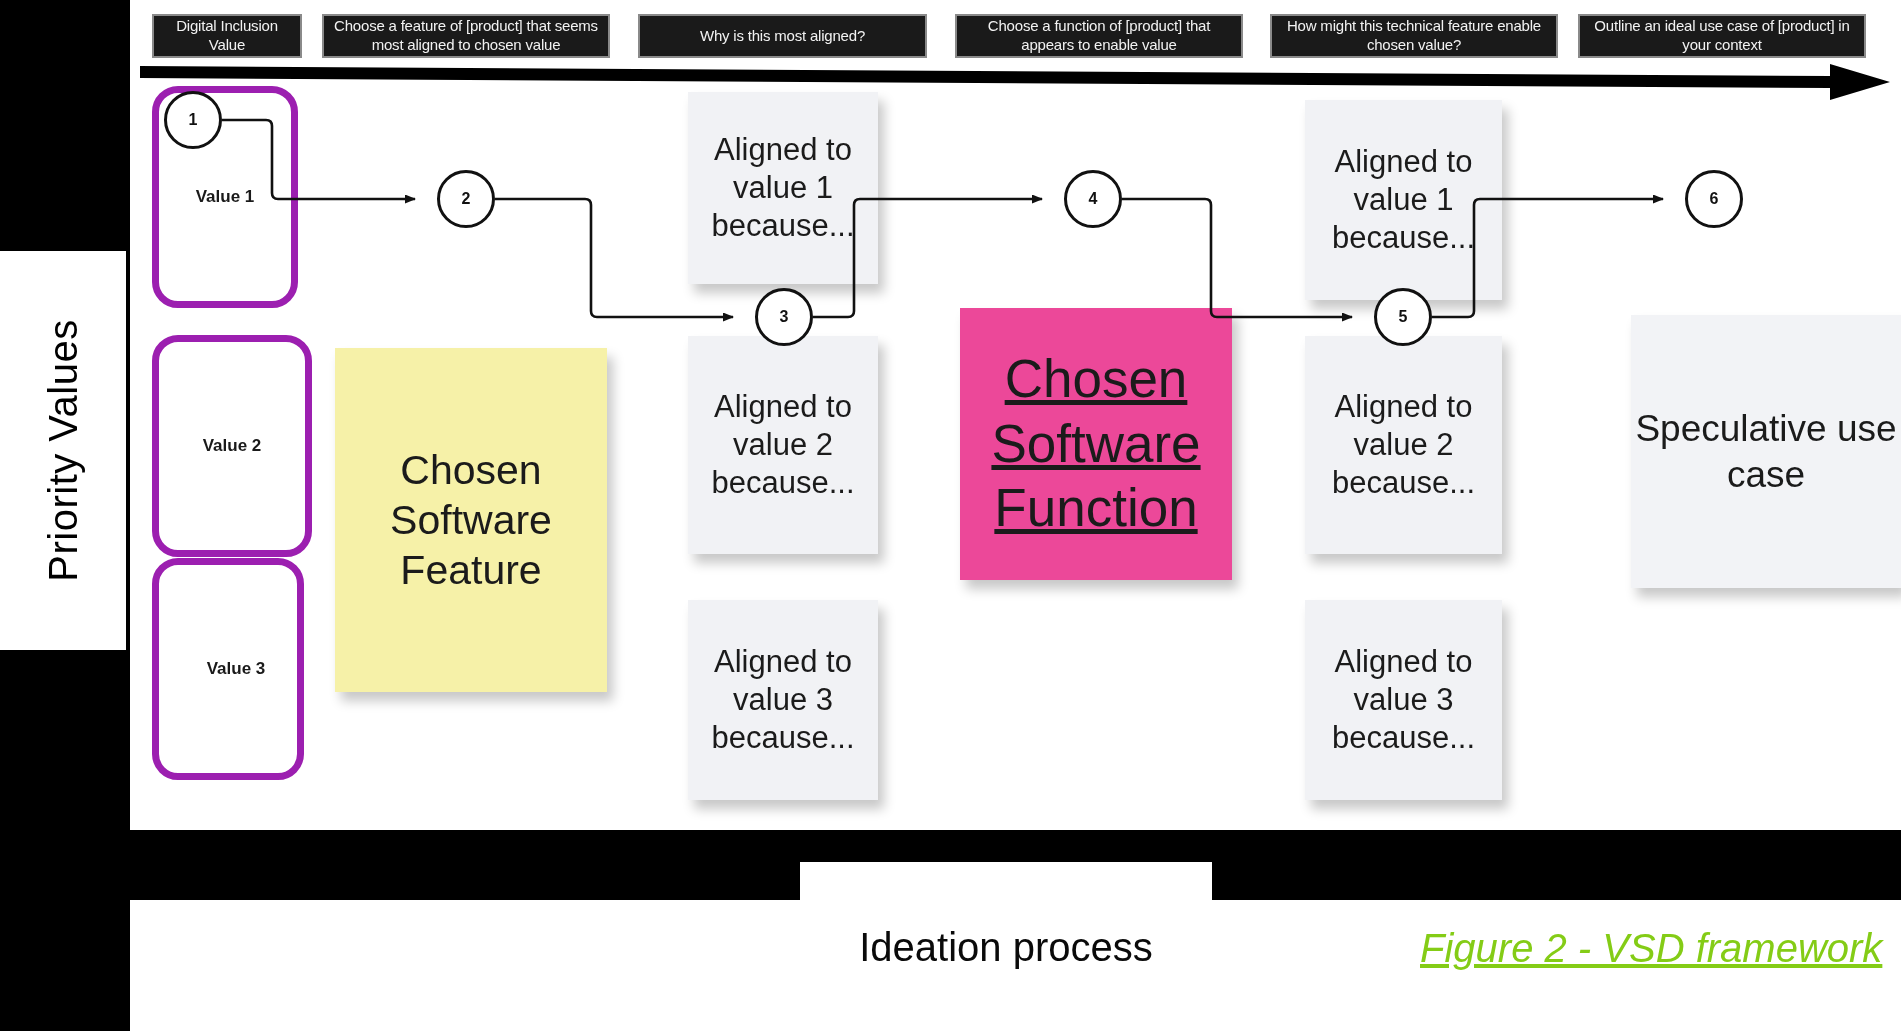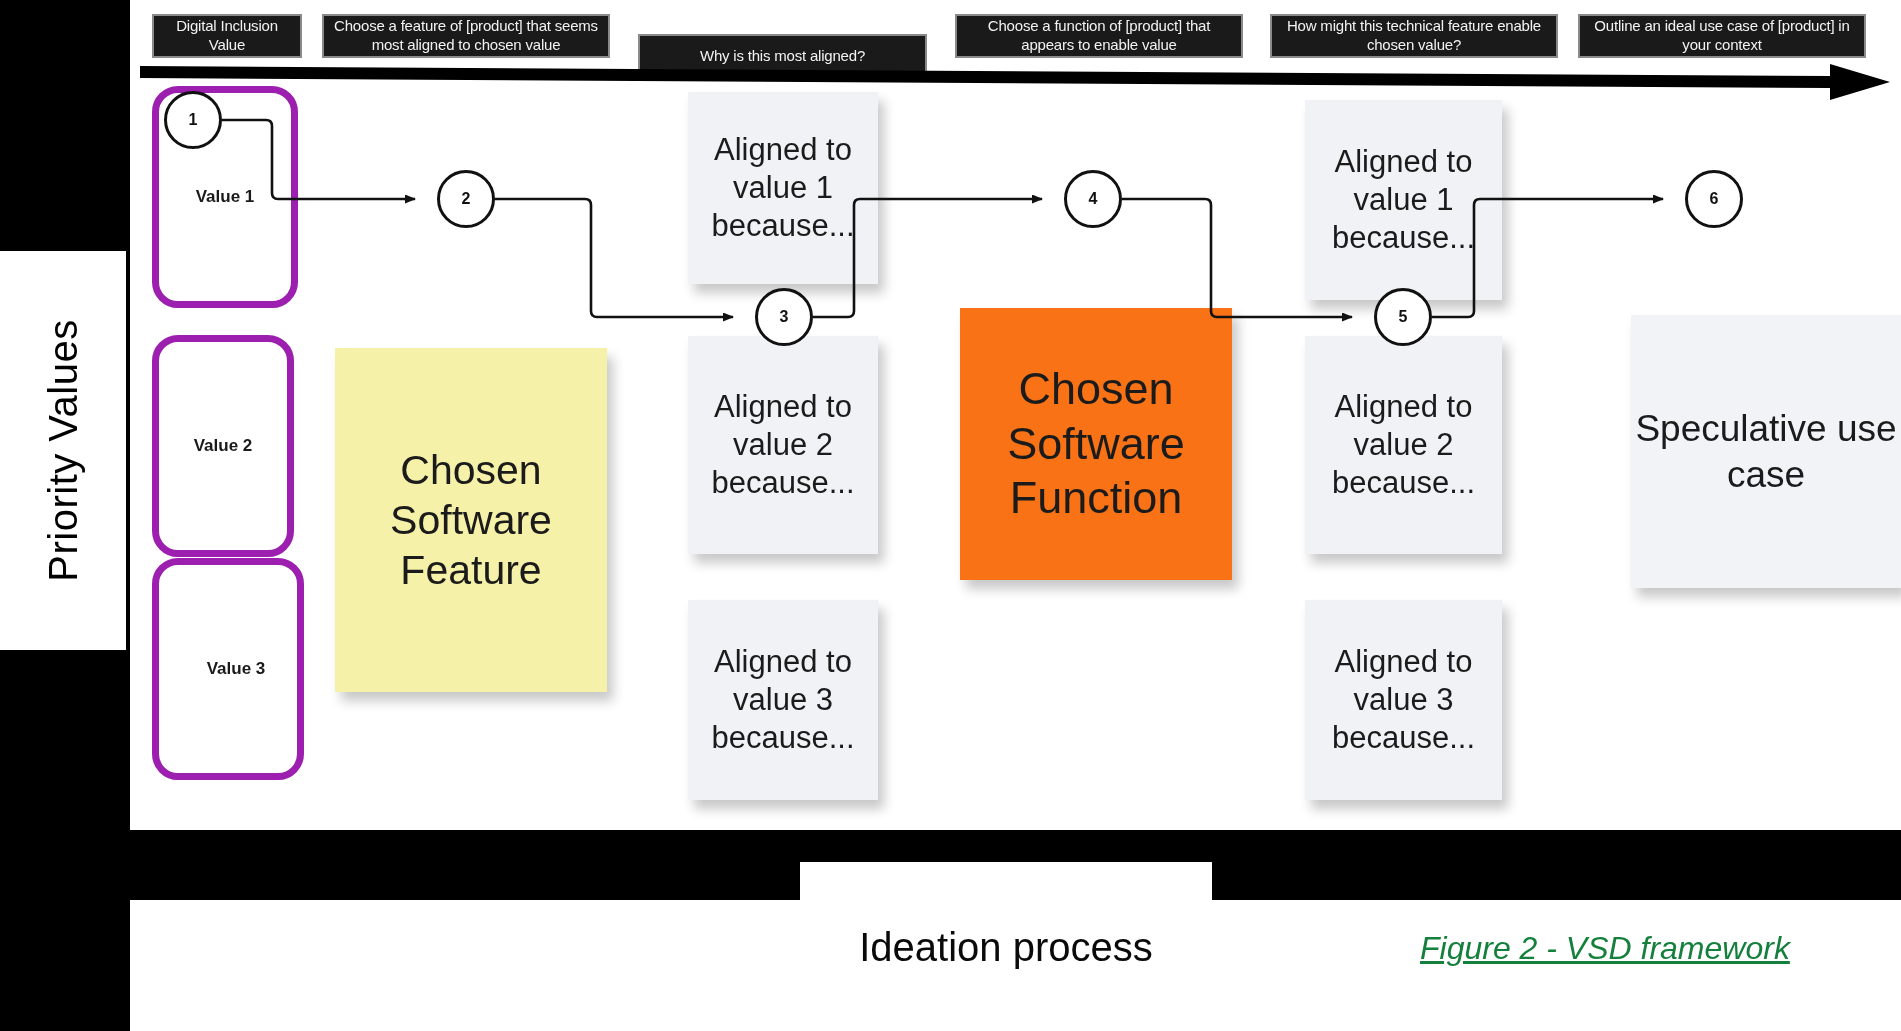--- a/index.html
+++ b/index.html
@@ -104,21 +104,21 @@
     align-items: center;
     justify-content: center;
     text-align: center;
     color: #1b1b1b;
     box-shadow: 6px 9px 11px rgba(0,0,0,0.22);
     font-family: "Liberation Sans", sans-serif;
     line-height: 1.22;
   }
   .note-grey  { background: #f1f2f5; font-size: 31px; }
   .note-pale  { background: #f6f1a8; font-size: 41px; }
-  .note-gold  { background: #f97316; font-size: 45px; }
+  .note-gold  { background: #ec4899; font-size: 53px; text-decoration: underline; }
   .note-spec  { background: #f2f3f6; font-size: 37px; margin-left: 48px; }
 
   
   .step-circle {
     position: absolute;
     width: 58px; height: 58px;
     border: 3px solid #111111;
     border-radius: 50%;
     background: #ffffff;
     box-sizing: border-box;
@@ -146,23 +146,23 @@
     position: absolute;
     left: 800px; top: 905px; width: 412px; height: 85px;
     display: flex; align-items: center; justify-content: center;
     font-size: 40px; color: #0a0a0a;
     font-family: Liberation Sans, sans-serif;
   }
   #caption-figure {
     position: absolute;
     left: 1420px; top: 908px; width: 481px; height: 80px;
     display: flex; align-items: center; justify-content: flex-start;
-    font-size: 32px;
+    font-size: 40px;
     font-style: italic;
-    color: #15803d;
+    color: #84cc16;
     text-decoration: underline;
     font-family: "Liberation Sans", sans-serif;
   }
 </style>
 </head>
 <body>
 
 <div id="root">
 
   <div class="white-panel" id="canvas-panel"></div>
@@ -170,35 +170,35 @@
   <div class="white-panel" id="bottom-band"></div>
   <div class="white-panel" id="title-tab"></div>
 
   <div id="priority-label">
     <span>Priority Values</span>
   </div>
 
   <div id="column-headers">
       <div class="col-header" style="left: 152px; top: 14px; width: 150px; height: 44px;">Digital Inclusion Value</div>
       <div class="col-header" style="left: 322px; top: 14px; width: 288px; height: 44px;">Choose a feature of [product] that seems most aligned to chosen value</div>
-      <div class="col-header" style="left: 638px; top: 14px; width: 289px; height: 44px; margin-top: 20px;">Why is this most aligned?</div>
+      <div class="col-header" style="left: 638px; top: 14px; width: 289px; height: 44px;">Why is this most aligned?</div>
       <div class="col-header" style="left: 955px; top: 14px; width: 288px; height: 44px;">Choose a function of [product] that appears to enable value</div>
       <div class="col-header" style="left: 1270px; top: 14px; width: 288px; height: 44px;">How might this technical feature enable chosen value?</div>
       <div class="col-header" style="left: 1578px; top: 14px; width: 288px; height: 44px;">Outline an ideal use case of [product] in your context</div>
     </div>
 
   <svg id="top-arrow" viewBox="0 0 1750 42" preserveAspectRatio="none">
     <polygon points="0,4 1690,14 1690,2 1750,20 1690,38 1690,26 0,16" fill="#000000"></polygon>
   </svg>
 
   <div id="value-boxes">
       <div class="value-box" style="left: 152px; top: 86px; width: 146px; height: 222px; border-color: rgb(156, 31, 176); justify-content: center;">
         <span>Value 1</span>
       </div>
-      <div class="value-box" style="left: 152px; top: 335px; width: 142px; height: 222px; border-color: rgb(156, 31, 176);">
+      <div class="value-box" style="left: 152px; top: 335px; width: 160px; height: 222px; border-color: rgb(156, 31, 176);">
         <span>Value 2</span>
       </div>
       <div class="value-box" style="left: 152px; top: 558px; width: 152px; height: 222px; border-color: rgb(156, 31, 176); padding-left: 16px;">
         <span>Value 3</span>
       </div>
     </div>
 
   <div id="notes">
       <div class="note note-pale" style="left: 335px; top: 308px; width: 272px; height: 344px; margin-top: 40px;">
         <span>Chosen Software Feature</span>

